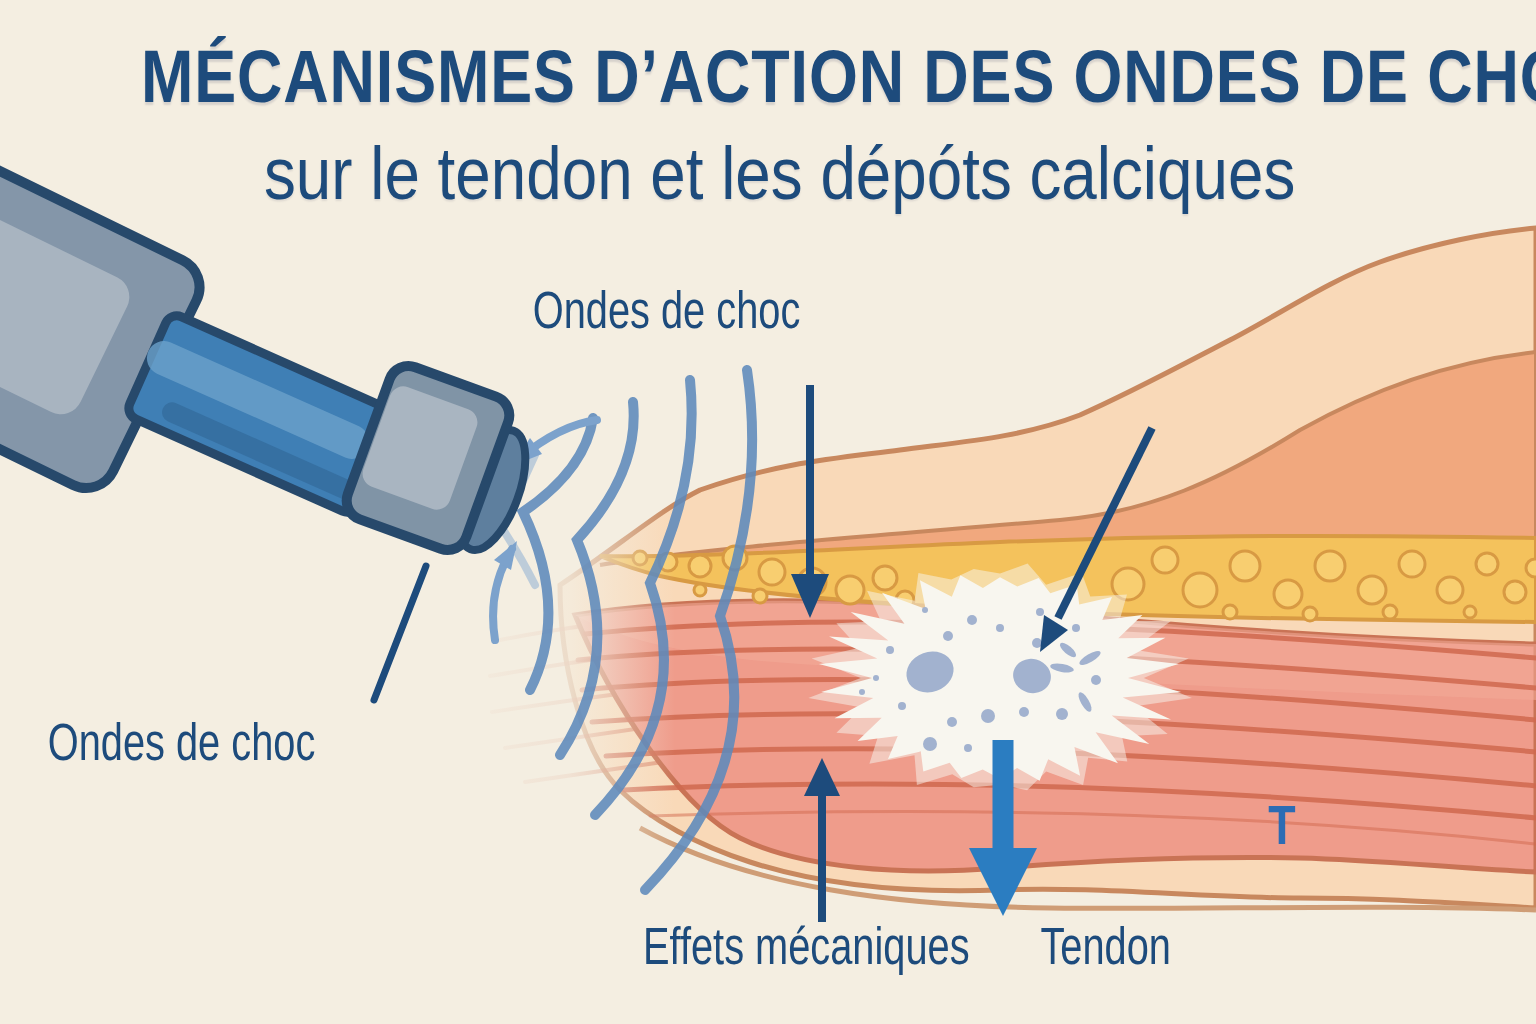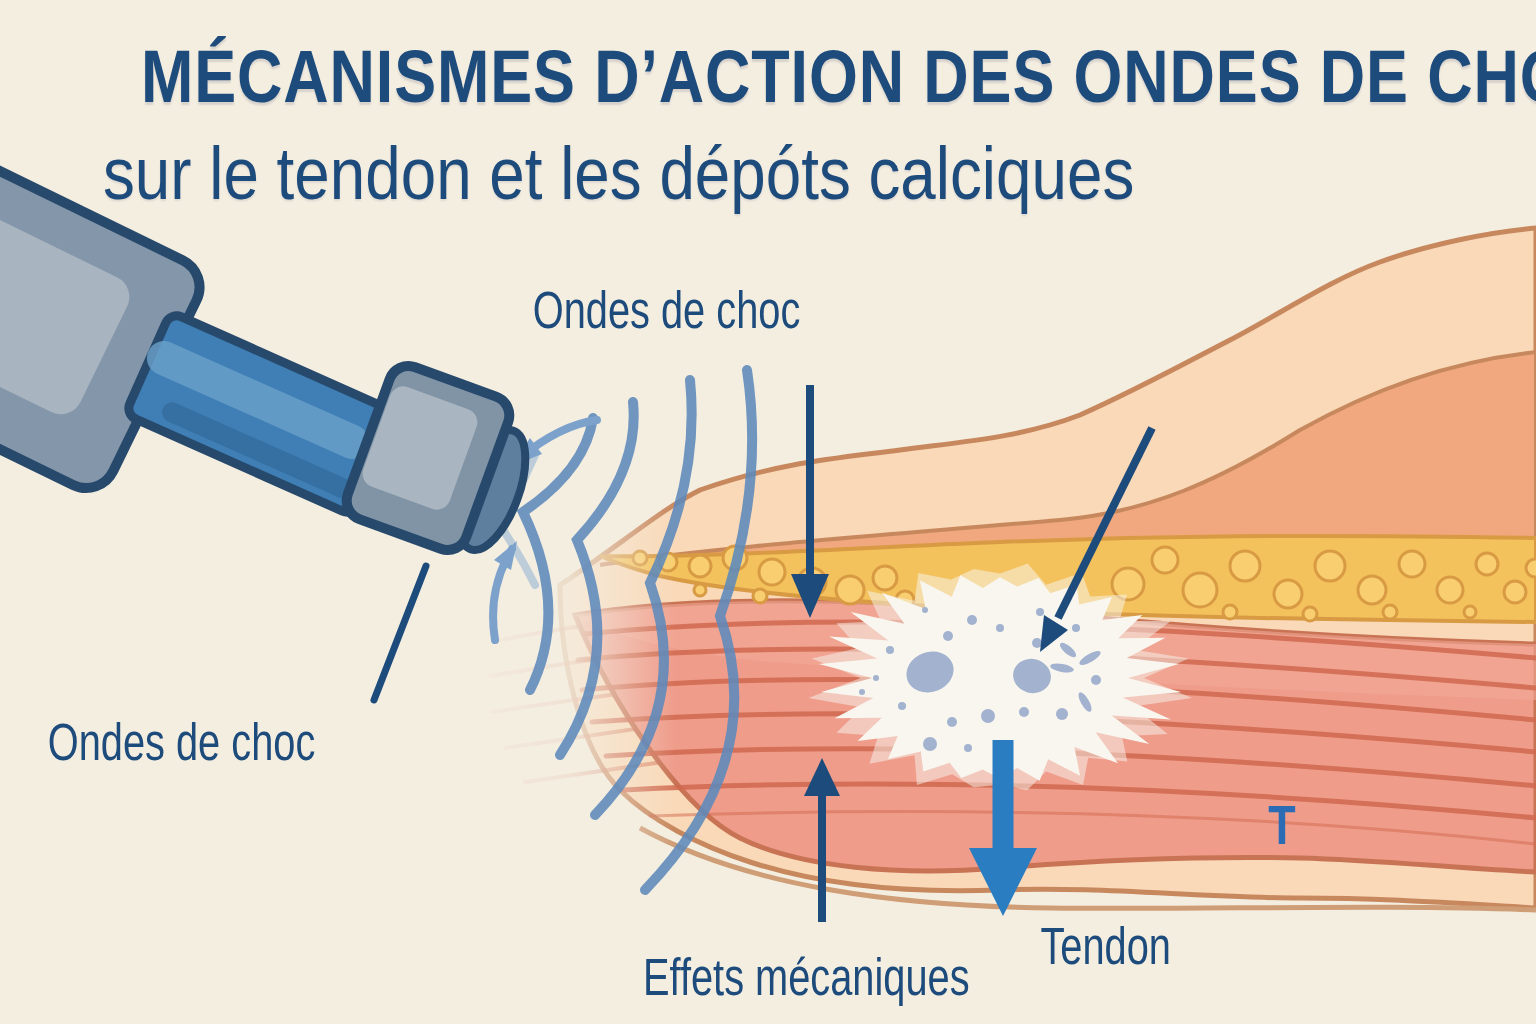--- a/index.html
+++ b/index.html
@@ -9,21 +9,21 @@
     font-family:"Liberation Sans", sans-serif;
   }
   #stage{position:absolute;inset:0;width:1536px;height:1024px;}
   svg{position:absolute;left:0;top:0;}
   .txt{position:absolute;color:var(--c-text-navy,#1d4b7c);white-space:nowrap;}
   .title{
     left:141px;top:34px;font-size:74px;font-weight:700;letter-spacing:1px;
     transform:scaleX(.85);transform-origin:left top;
     text-shadow:0 3px 2px rgba(70,70,100,.16);
   }
-  .subtitle-row{left:0;top:130px;width:1536px;}
+  .subtitle-row{left:0;top:130px;width:1536px;text-align:center;}
   .subtitle-row .inner{
     display:inline-block;font-size:75px;font-weight:400;letter-spacing:0;
     transform:scaleX(.85);position:relative;left:12px;
     text-shadow:0 2px 2px rgba(70,70,100,.12);
   }
   .lbl{width:600px;text-align:left;font-size:51px;font-weight:400;}
   .lbl .inner{display:inline-block;transform:scaleX(.78);}
   .lbl .inner div{line-height:63px;}
   .marker-t{
     left:1252px;top:792px;width:60px;text-align:center;
@@ -223,21 +223,21 @@
 
 <div class="txt lbl" style="left:495px;top:281px;">
   <span class="inner">Ondes de choc</span>
 </div>
 
 
 <div class="txt lbl" style="left:10px;top:713px;">
   <span class="inner">Ondes de choc</span>
 </div>
 
-<div class="txt lbl" style="left:597px;top:917px;margin-top:31px;">
+<div class="txt lbl" style="left:597px;top:917px;">
   <span class="inner">Effets mécaniques</span>
 </div>
 
 <div class="txt lbl" style="left:1022px;top:917px;">
   <span class="inner">Tendon</span>
 </div>
 
 <div class="txt marker-t">T</div>
 
 </div>

